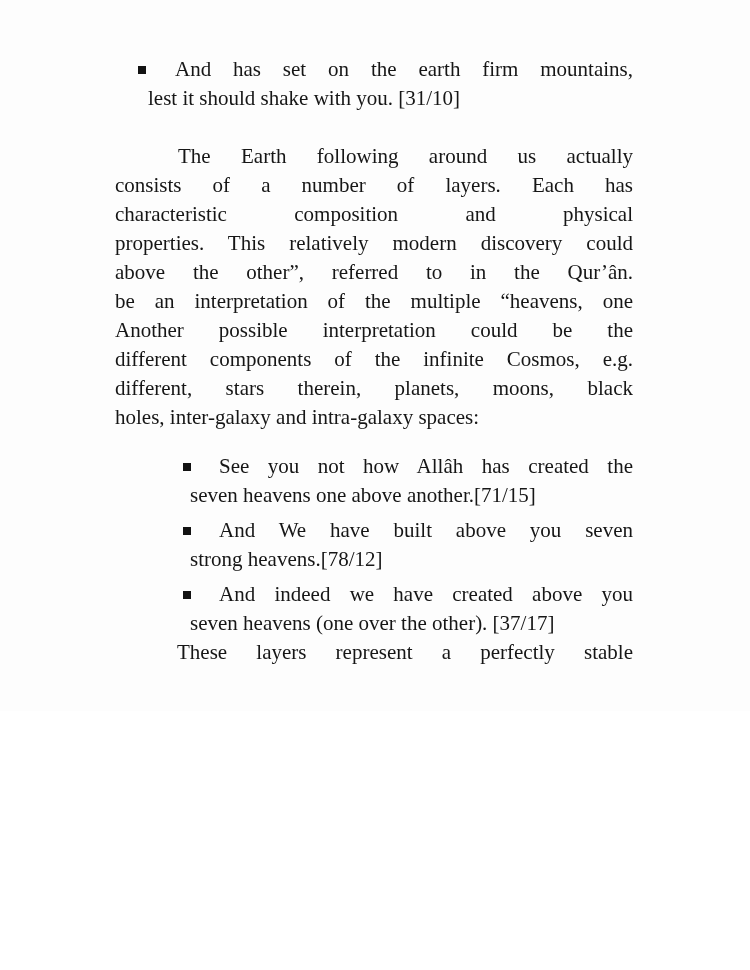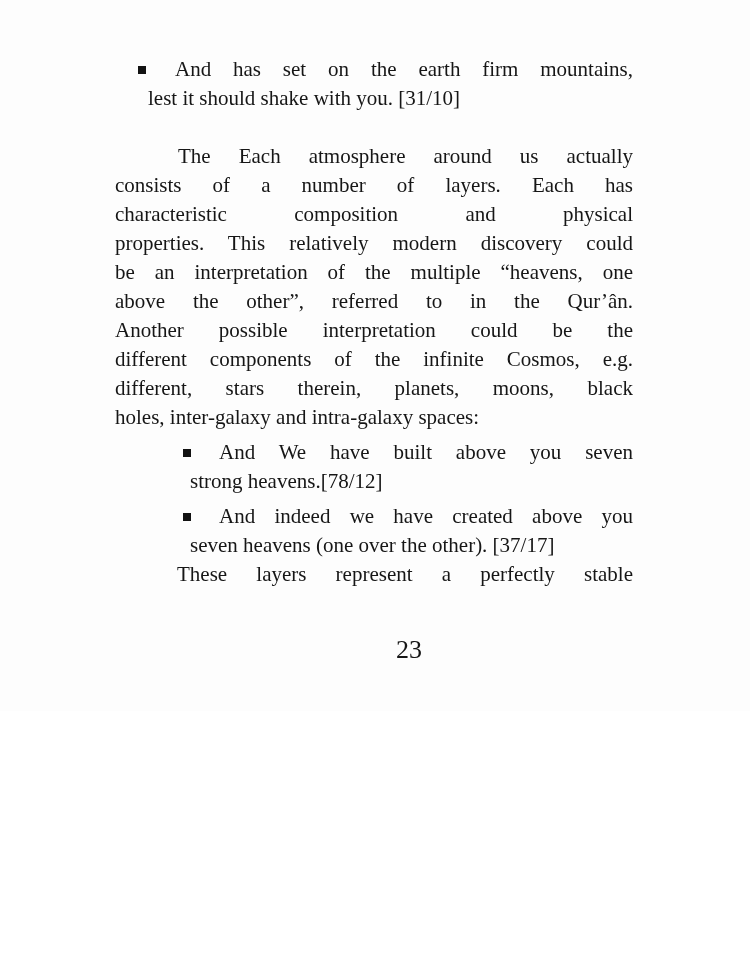--- a/index.html
+++ b/index.html
@@ -80,32 +80,37 @@
   <div class="content">
 
     <div class="quote-block top-quote">
       <span class="sq"></span>
       <div class="line just l1">And has set on the earth firm mountains,</div>
       <div class="line l2">lest it should shake with you. [31/10]</div>
     </div>
 
 
     <div class="para">
-      <div class="line just l1">The Each atmosphere around us actually</div>
+      <div class="line just l1">The Earth following around us actually</div>
       <div class="line just">consists of a number of layers. Each has</div>
       <div class="line just">characteristic composition and physical</div>
       <div class="line just">properties. This relatively modern discovery could</div>
+      <div class="line just">above the other”, referred to in the Qur’ân.</div>
       <div class="line just">be an interpretation of the multiple “heavens, one</div>
-      <div class="line just">above the other”, referred to in the Qur’ân.</div>
       <div class="line just">Another possible interpretation could be the</div>
       <div class="line just">different components of the infinite Cosmos, e.g.</div>
       <div class="line just">different, stars therein, planets, moons, black</div>
       <div class="line">holes, inter-galaxy and intra-galaxy spaces:</div>
     </div>
 
+    <div class="quote-block verse first">
+      <span class="sq"></span>
+      <div class="line just l1">See you not how Allâh has created the</div>
+      <div class="line l2">seven heavens one above another.[71/15]</div>
+    </div>
 
     <div class="quote-block verse">
       <span class="sq"></span>
       <div class="line just l1">And We have built above you seven</div>
       <div class="line l2">strong heavens.[78/12]</div>
     </div>
 
     <div class="quote-block verse">
       <span class="sq"></span>
       <div class="line just l1">And indeed we have created above you</div>

